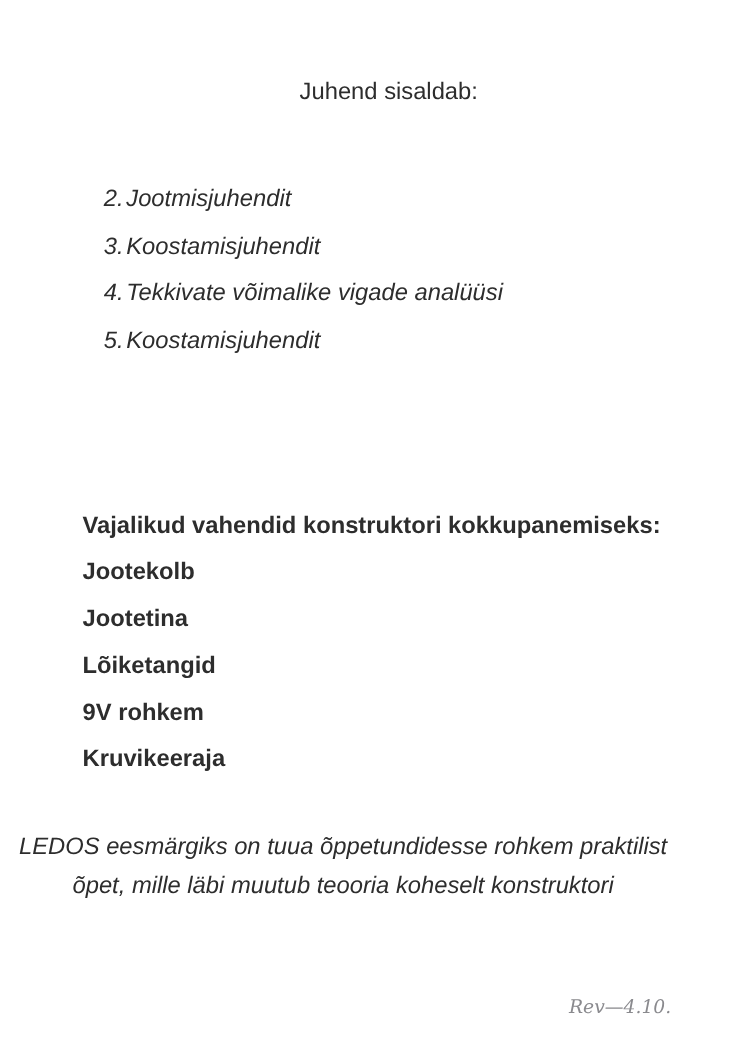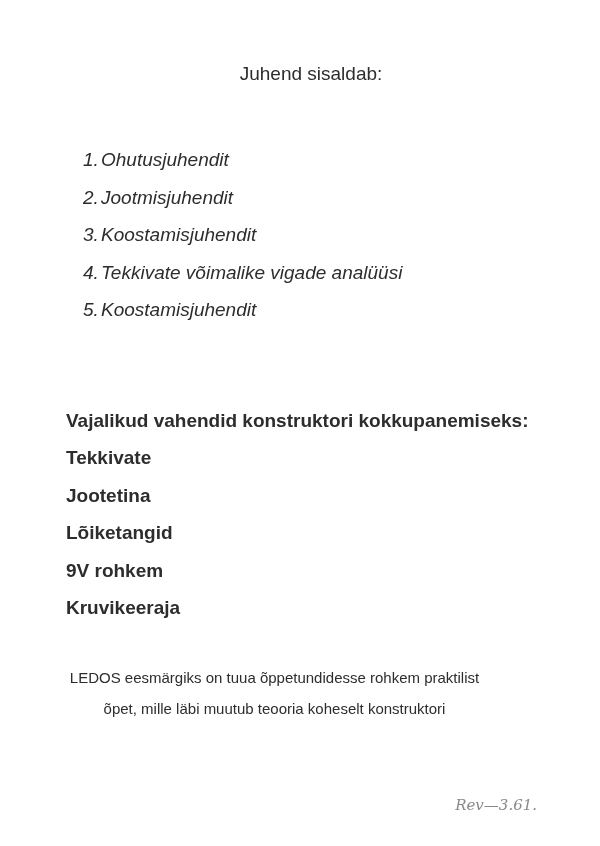--- a/index.html
+++ b/index.html
@@ -49,21 +49,22 @@
     font-size: 19px;
     line-height: 37.4px;
     font-weight: bold;
   }
   .mission {
     position: absolute;
     top: 662px;
     left: 0;
     width: 549px;
     text-align: center;
-    font-size: 15px;
+    font-style: italic;
+    font-size: 19px;
     line-height: 31px;
   }
   .revision {
     position: absolute;
     top: 795px;
     right: 63px;
     font-family: "DejaVu Serif", serif;
     font-style: italic;
     font-size: 15px;
     line-height: 20px;
@@ -72,45 +73,42 @@
 </style>
 </head>
 <body>
 
 <div class="page">
 
   <div class="doc-title">Juhend sisaldab:</div>
 
   <div class="contents-list">
     <div class="contents-item">
-      <span class="num">1.</span><span>Ohutusjuhendit</span>
-    </div>
-    <div class="contents-item">
       <span class="num">2.</span><span>Jootmisjuhendit</span>
     </div>
     <div class="contents-item">
       <span class="num">3.</span><span>Koostamisjuhendit</span>
     </div>
     <div class="contents-item">
       <span class="num">4.</span><span>Tekkivate võimalike vigade analüüsi</span>
     </div>
     <div class="contents-item">
       <span class="num">5.</span><span>Koostamisjuhendit</span>
     </div>
   </div>
 
   <div class="tools-section">
     <div>Vajalikud vahendid konstruktori kokkupanemiseks:</div>
-    <div>Tekkivate</div>
+    <div>Jootekolb</div>
     <div>Jootetina</div>
     <div>Lõiketangid</div>
     <div>9V rohkem</div>
     <div>Kruvikeeraja</div>
   </div>
 
   <div class="mission">
     <div>LEDOS eesmärgiks on tuua õppetundidesse rohkem praktilist</div>
     <div>õpet, mille läbi muutub teooria koheselt konstruktori</div>
   </div>
 
-  <div class="revision">Rev—3.61.</div>
+  <div class="revision">Rev—4.10.</div>
 
 </div>
 
 </body></html>

